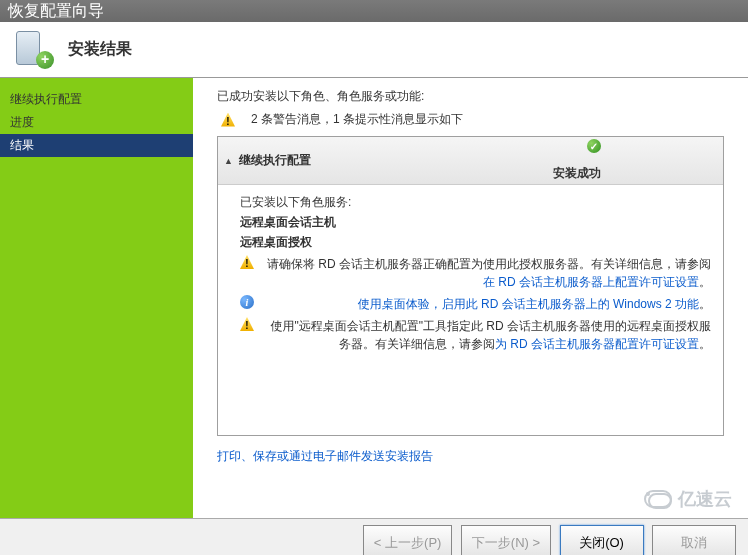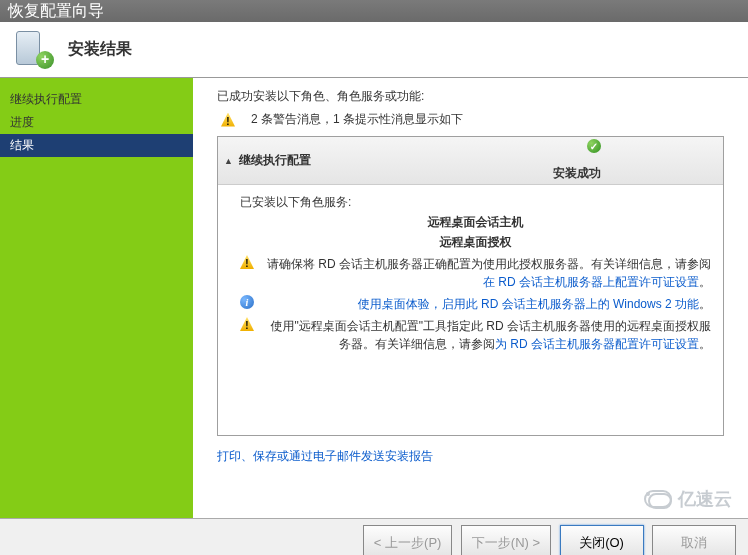--- a/index.html
+++ b/index.html
@@ -33,21 +33,21 @@
 
 .panel { border: 1px solid #9f9f9f; background: #fff; height: 300px; overflow: auto; }
 .panel-head { background: linear-gradient(to bottom, #f5f5f5, #e5e5e5); display: flex; align-items: center; padding: 2px 6px; border-bottom: 1px solid #ccc; gap: 6px; }
 .collapse-caret { font-size: 9px; color: #444; }
 .panel-head-title { font-weight: bold; flex-shrink: 0; }
 .panel-head-spacer { width: 230px; }
 .panel-head-status { font-weight: bold; display: flex; align-items: flex-end; gap: 12px; flex-direction: column; }
 
 .panel-body { padding: 6px 12px 10px 22px; }
 .panel-body p { margin: 2px 0; line-height: 1.5; }
-.bold { font-weight: bold; text-align: center; }
+.bold { font-weight: bold; }
 .bullet-row { display: flex; gap: 8px; margin: 4px 0; align-items: flex-start; text-align: right; }
 .bullet-row .txt { flex: 1; line-height: 1.5; }
 .link { color: #0b5ccc; text-decoration: none; cursor: pointer; }
 
 .report-link { margin-top: 12px; display: inline-block; }
 
 .footer { position: absolute; bottom: 0; left: 0; right: 0; border-top: 1px solid #aaa; background: #f0f0f0; padding: 6px 12px; text-align: right; height: 37px; }
 .footer button { font-size: 13px; padding: 2px 10px; margin-left: 4px; min-width: 84px; height: 36px; background: linear-gradient(to bottom, #fdfdfd, #e2e2e2); border: 1px solid #888; cursor: pointer; }
 .footer button:disabled { color: #999; cursor: default; }
 .footer button.primary { border: 1px solid #3a7ac0; box-shadow: 0 0 2px #5a9ae0; }

